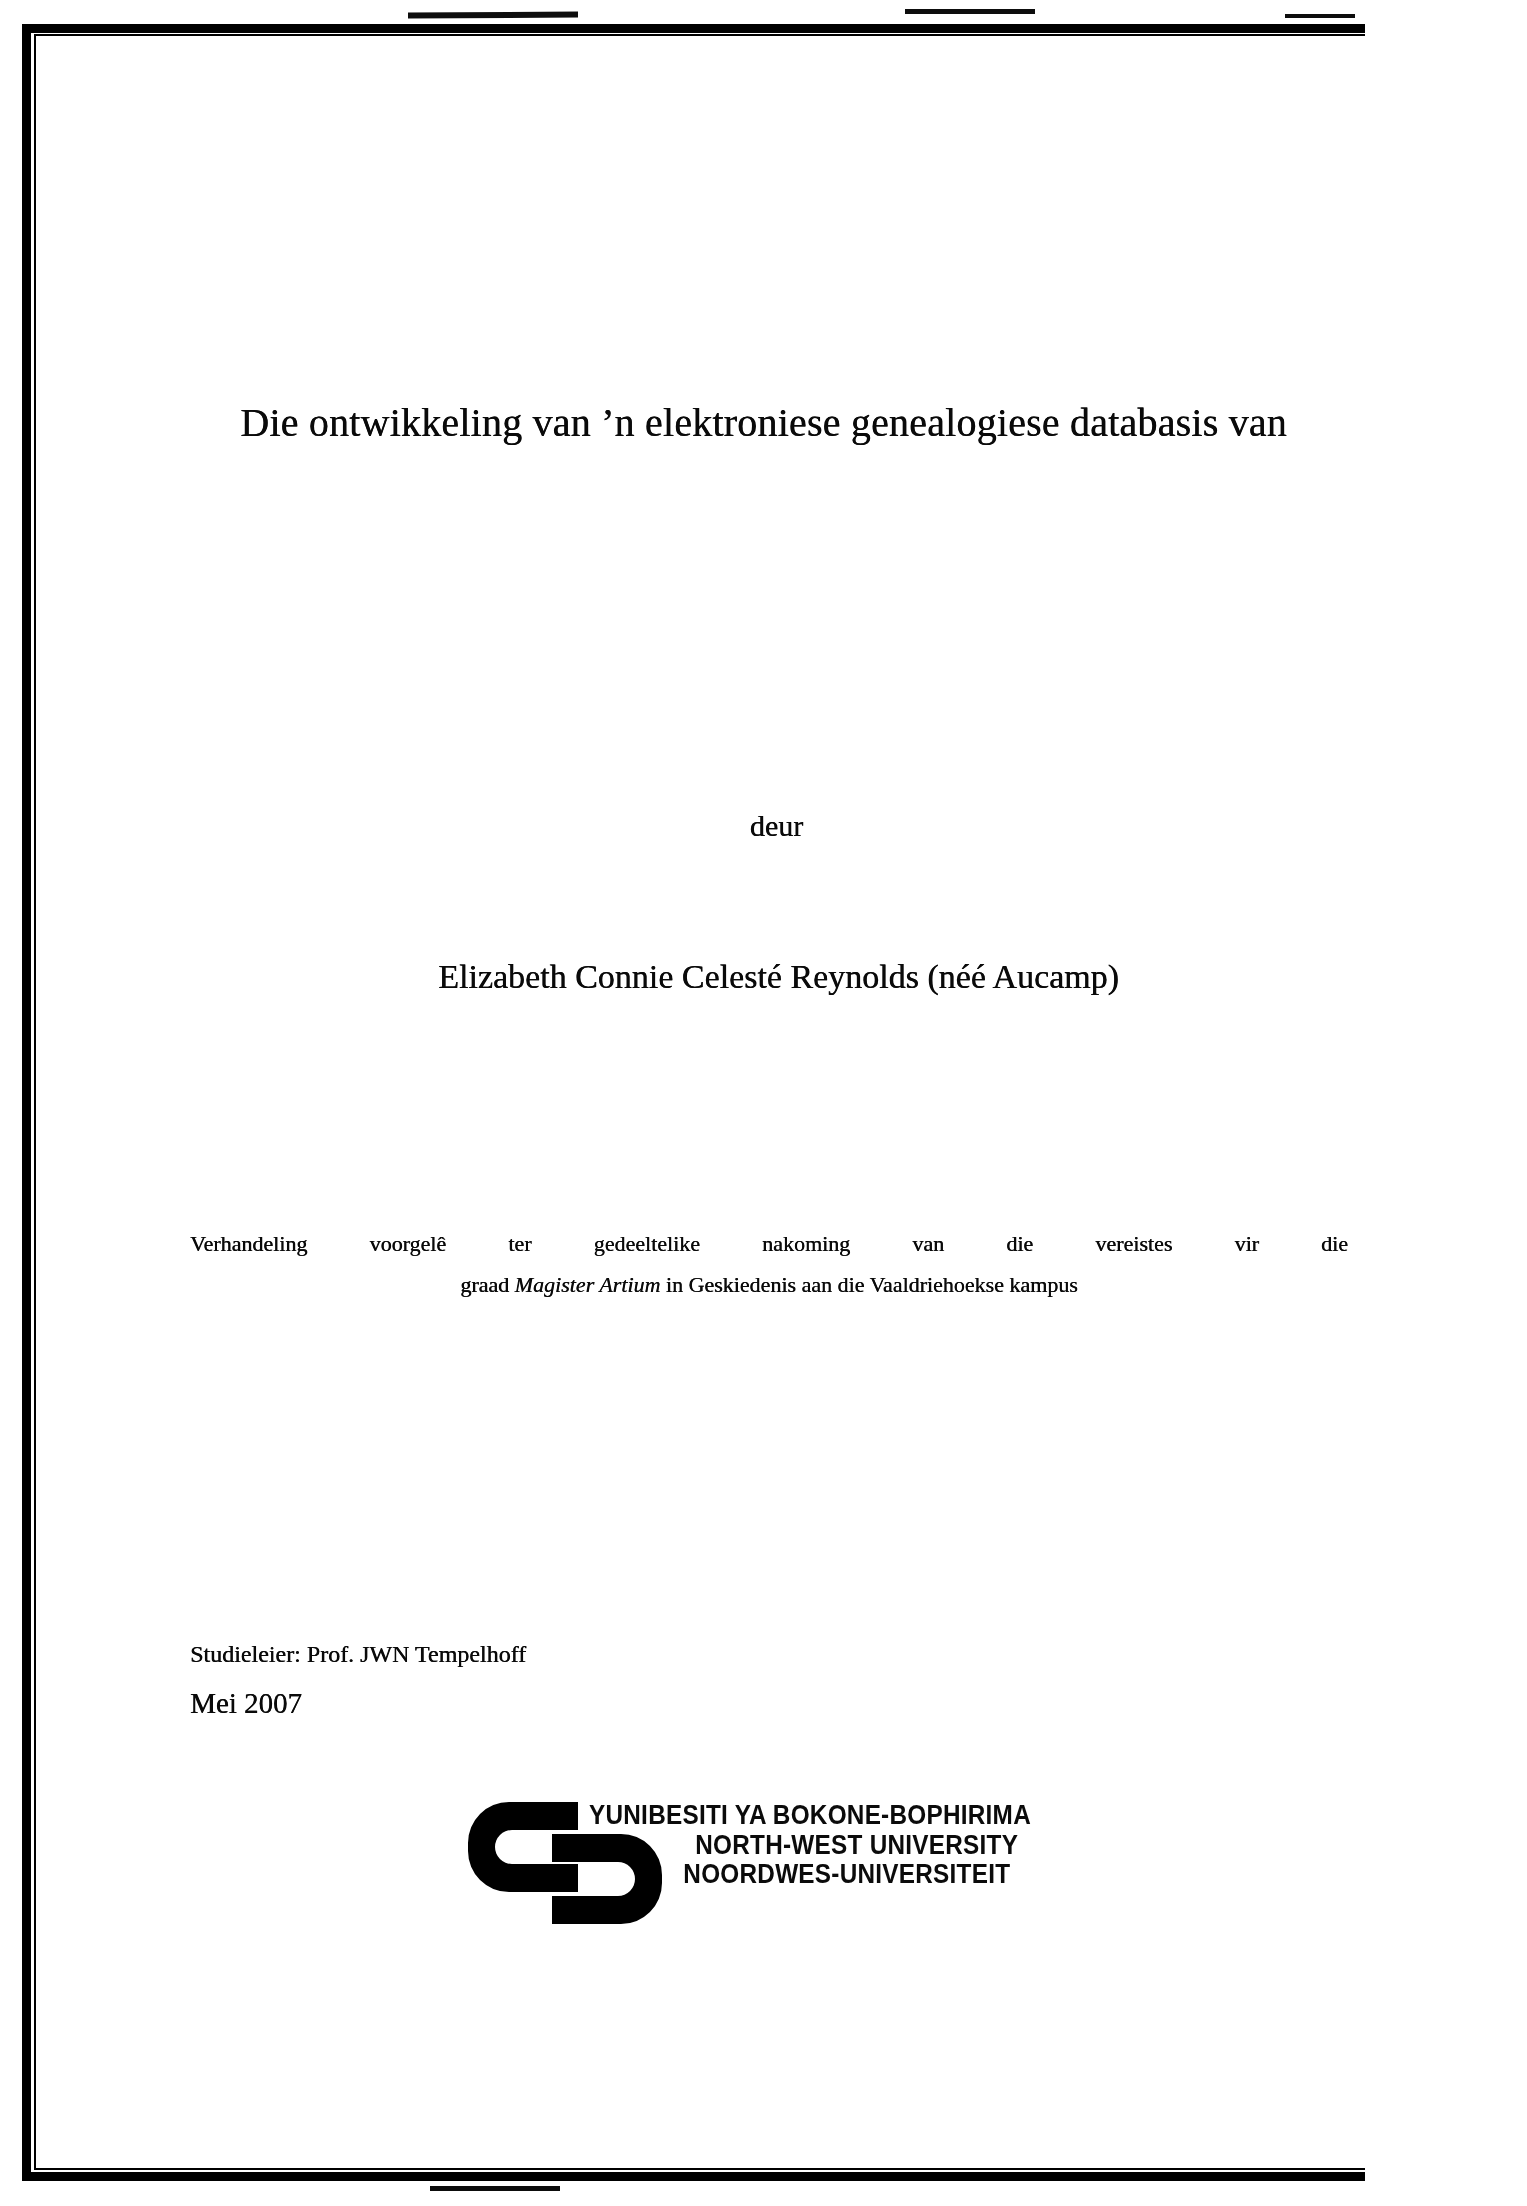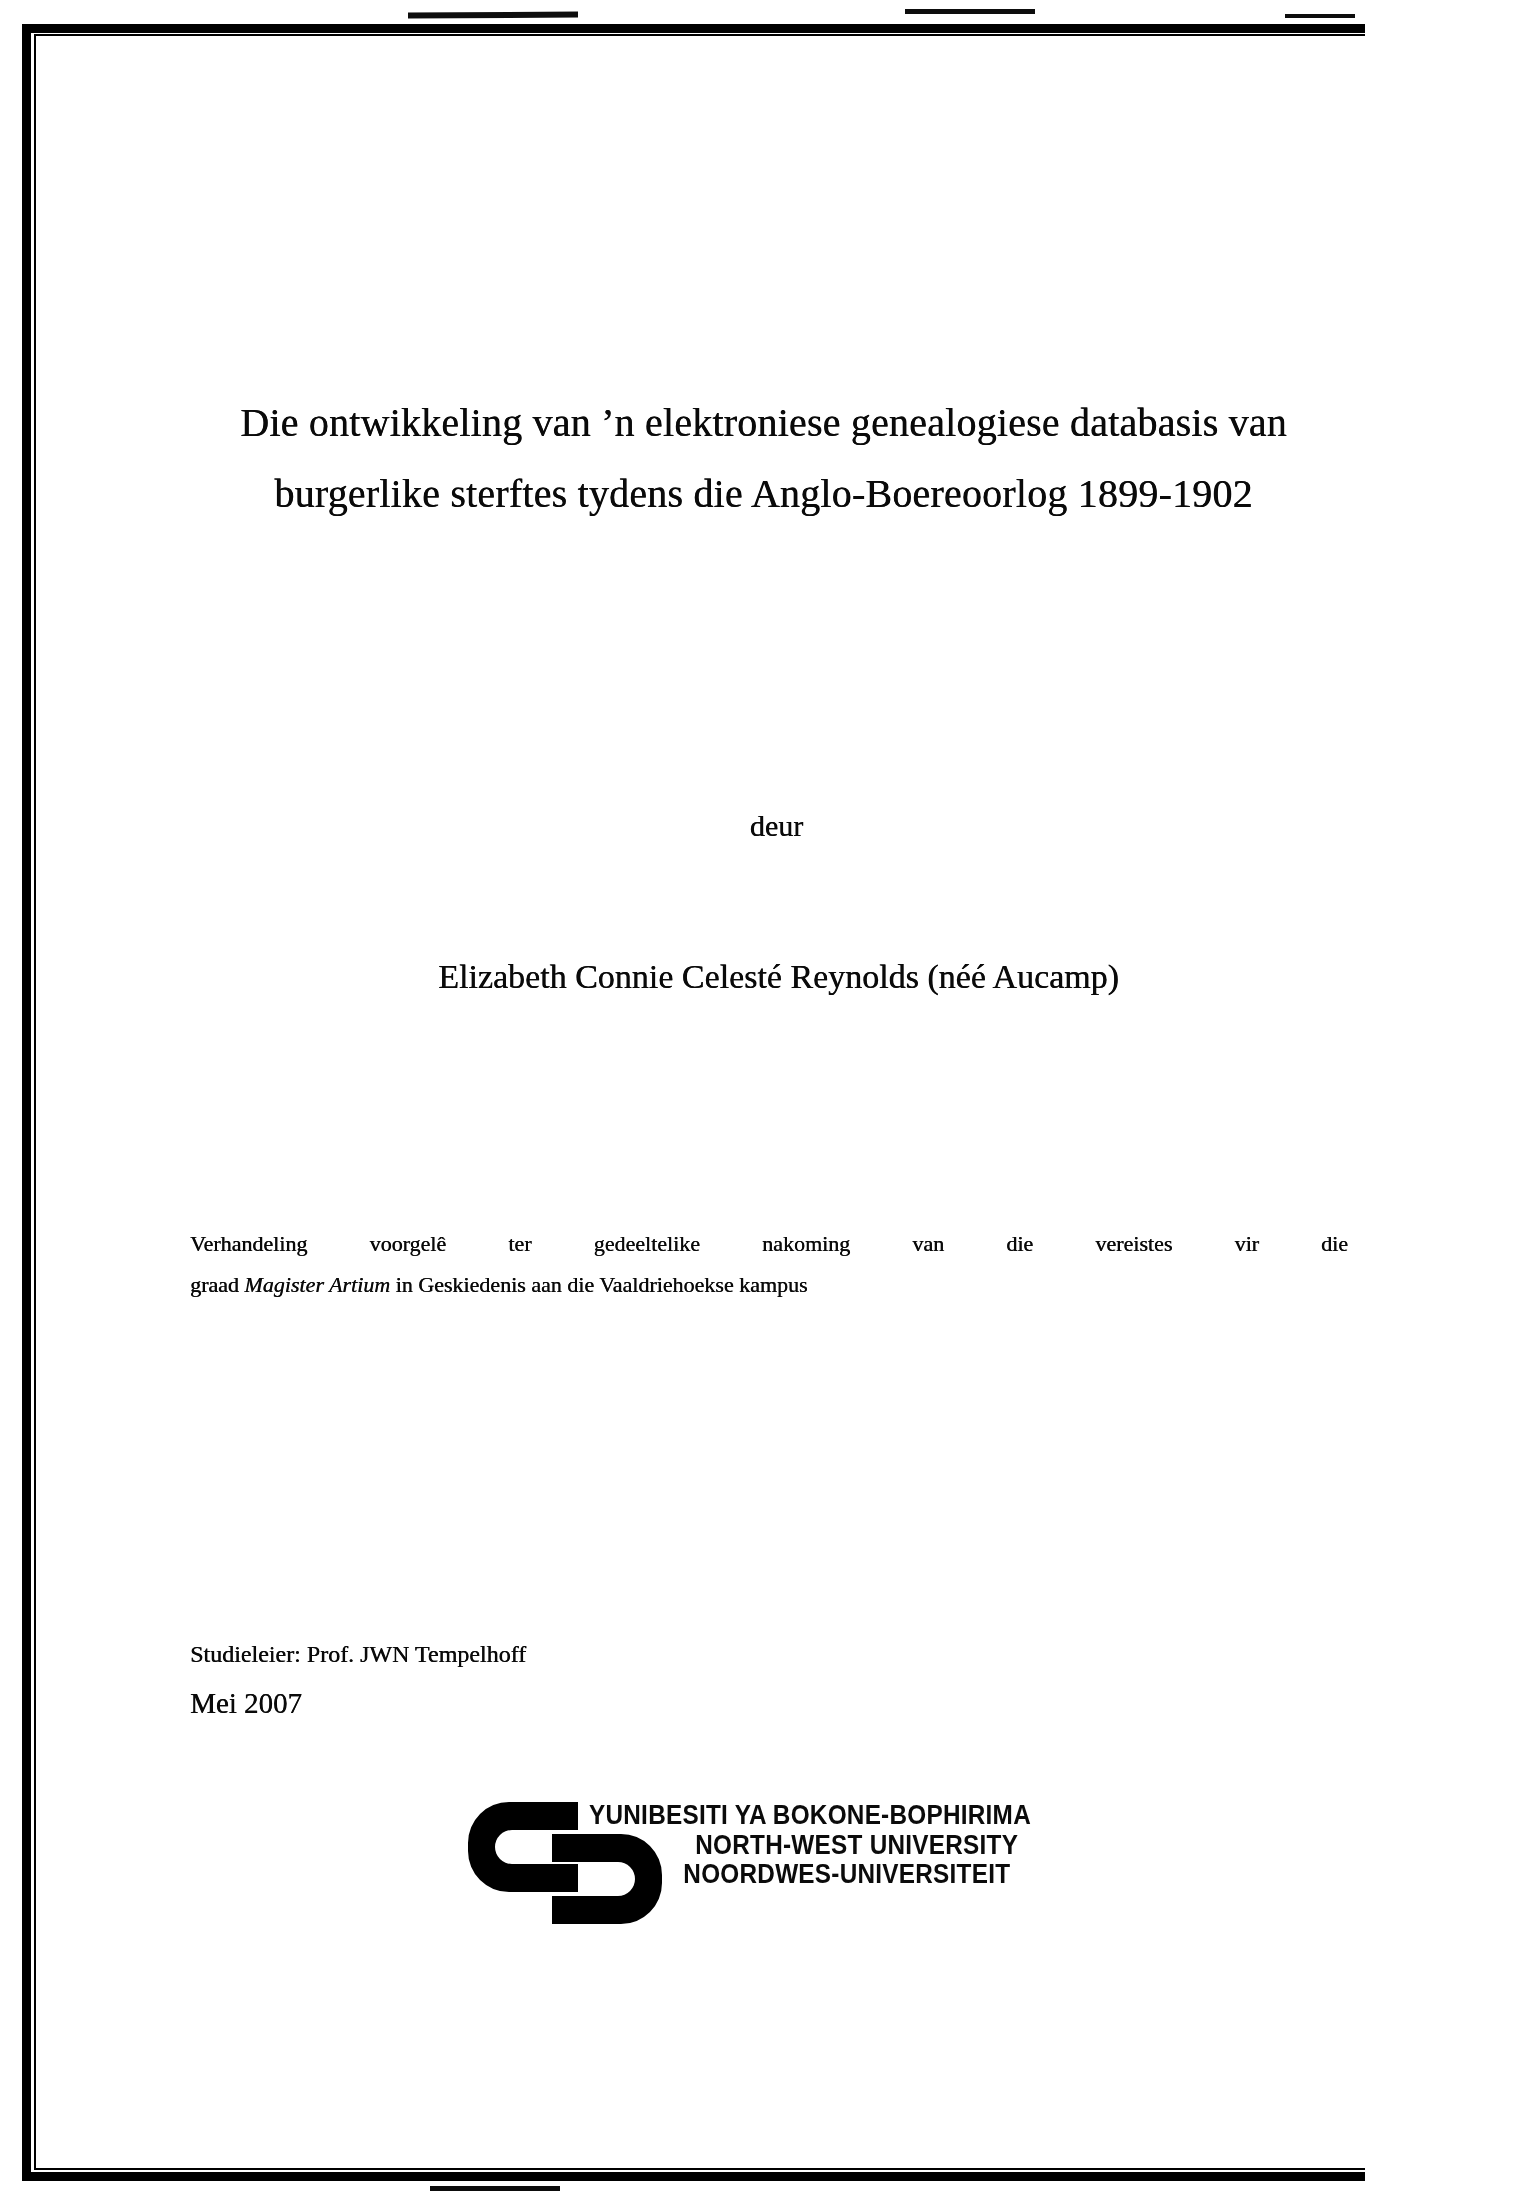--- a/index.html
+++ b/index.html
@@ -68,21 +68,21 @@
     font-size:34px;
     line-height:41px;
   }
   .declaration{
     position:absolute;
     left:190px; top:1224px;
     width:1158px;
     font-size:22px;
     line-height:40.5px;
   }
-  .decl-line{ text-align:left; }
+  .decl-line{ text-align:center; }
   .decl-line.justify-all{
     text-align:justify;
     text-align-last:justify;
   }
   .decl-italic{ font-style:italic; }
   .supervisor{
     position:absolute;
     left:190px; top:1633px;
     font-size:24px;
     line-height:42px;
@@ -129,21 +129,20 @@
 
   <div class="speck s1"></div>
   <div class="speck s2"></div>
   <div class="speck s3"></div>
   <div class="speck s4"></div>
   <div class="speck s5"></div>
   <div class="speck s6"></div>
 
   <div class="title serifink">
     <div>Die ontwikkeling van ’n elektroniese genealogiese databasis van</div>
-    <div>burgerlike sterftes tydens die Anglo-Boereoorlog 1899-1902</div>
   </div>
 
   <div class="byline serifink">deur</div>
 
   <div class="author serifink">Elizabeth Connie Celesté Reynolds (néé Aucamp)</div>
 
   <div class="declaration serifink">
     <div class="decl-line justify-all">Verhandeling voorgelê ter gedeeltelike nakoming van die vereistes vir die</div>
     <div class="decl-line"><span>graad </span><span class="decl-italic">Magister Artium</span><span> in Geskiedenis aan die Vaaldriehoekse kampus</span></div>
   </div>

